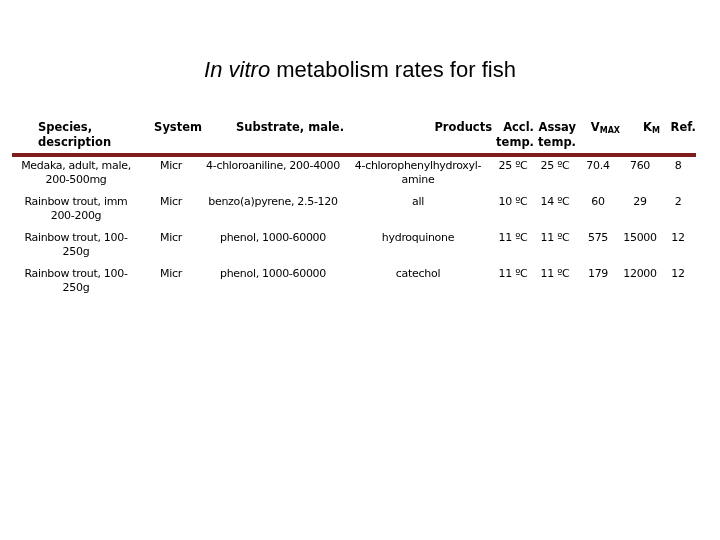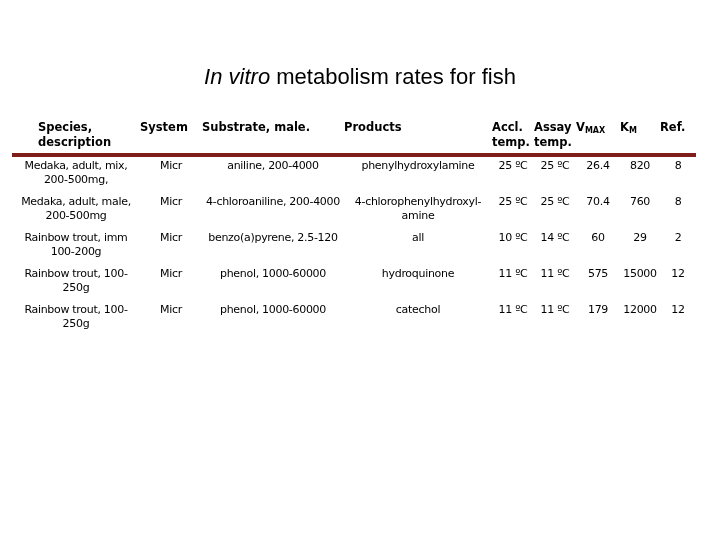--- a/index.html
+++ b/index.html
@@ -1,20 +1,20 @@
 <!DOCTYPE html>
 <html><head>
 <meta charset="utf-8">
 <style>
   html, body { margin: 0; padding: 0; background: #ffffff; }
   body { width: 720px; height: 540px; position: relative; overflow: hidden; font-family: "DejaVu Sans", sans-serif; color: #000; }
-  .title { position: absolute; top: 64px; left: 0; width: 720px; text-align: center; font-family: "Liberation Sans", sans-serif; font-size: 22px; }
+  .title { position: absolute; top: 57px; left: 0; width: 720px; text-align: center; font-family: "Liberation Sans", sans-serif; font-size: 22px; }
   .title i { font-style: italic; }
   table { position: absolute; top: 118px; left: 12px; width: 684px; border-collapse: collapse; table-layout: fixed; }
-  th { font-weight: bold; font-size: 11.5px; line-height: 15px; vertical-align: top; padding: 2px 0 3px 0; text-align: left; }
+  th { font-weight: bold; font-size: 11.5px; line-height: 15px; vertical-align: top; padding: 2px 0 3px 0; text-align: right; }
   th.left { text-align: left; padding-left: 26px; }
   thead tr { border-bottom: 4px solid #7f1d1d; }
   td { font-size: 11px; line-height: 14px; text-align: center; vertical-align: top; padding: 0; height: 36px; letter-spacing: -0.3px; }
   tbody tr:first-child td { padding-top: 2px; }
   sub { font-size: 8px; vertical-align: -2px; margin-top: 35px; }
 </style>
 </head>
 <body>
 
 <div class="title"><i>In vitro</i><span> metabolism rates for fish</span></div>
@@ -38,48 +38,37 @@
       <th>Substrate, male.</th>
       <th>Products</th>
       <th>Accl. temp.</th>
       <th>Assay temp.</th>
       <th><span>V</span><sub>MAX</sub></th>
       <th><span>K</span><sub>M</sub></th>
       <th>Ref.</th>
     </tr>
   </thead>
   <tbody id="tbody">
-  <tr>
-    <td>Medaka, adult, mix, 200-500mg,</td>
-    <td>Micr</td>
-    <td>aniline, 200-4000</td>
-    <td>phenylhydroxylamine</td>
-    <td>25 ºC</td>
-    <td>25 ºC</td>
-    <td>26.4</td>
-    <td>820</td>
-    <td>8</td>
-  </tr>
 
   <tr>
     <td>Medaka, adult, male, 200-500mg</td>
     <td>Micr</td>
     <td>4-chloroaniline, 200-4000</td>
     <td>4-chlorophenylhydroxyl-amine</td>
     <td>25 ºC</td>
     <td>25 ºC</td>
     <td>70.4</td>
     <td>760</td>
     <td>8</td>
   </tr>
 
 
 
   <tr>
-    <td>Rainbow trout, imm 100-200g</td>
+    <td>Rainbow trout, imm 200-200g</td>
     <td>Micr</td>
     <td>benzo(a)pyrene, 2.5-120</td>
     <td>all</td>
     <td>10 ºC</td>
     <td>14 ºC</td>
     <td>60</td>
     <td>29</td>
     <td>2</td>
   </tr>
 

